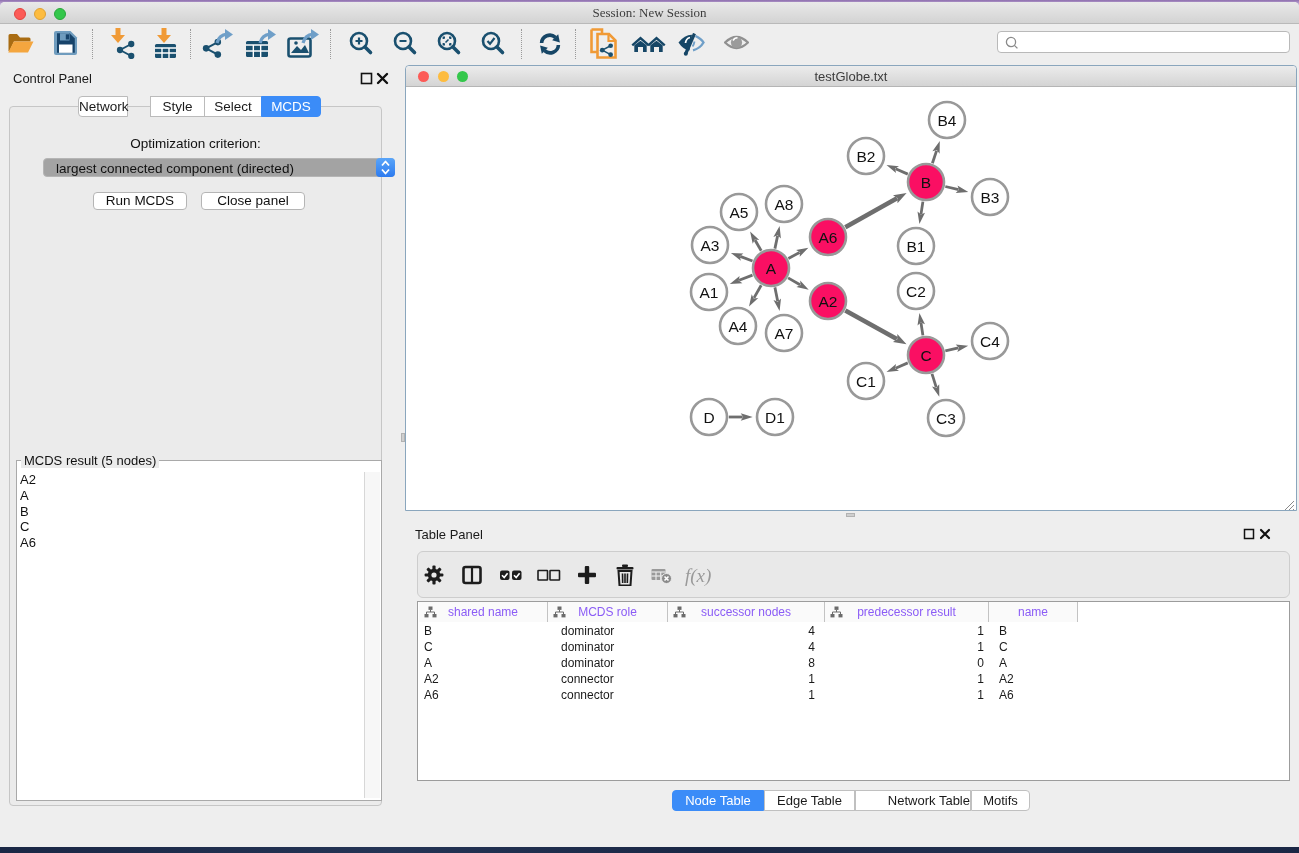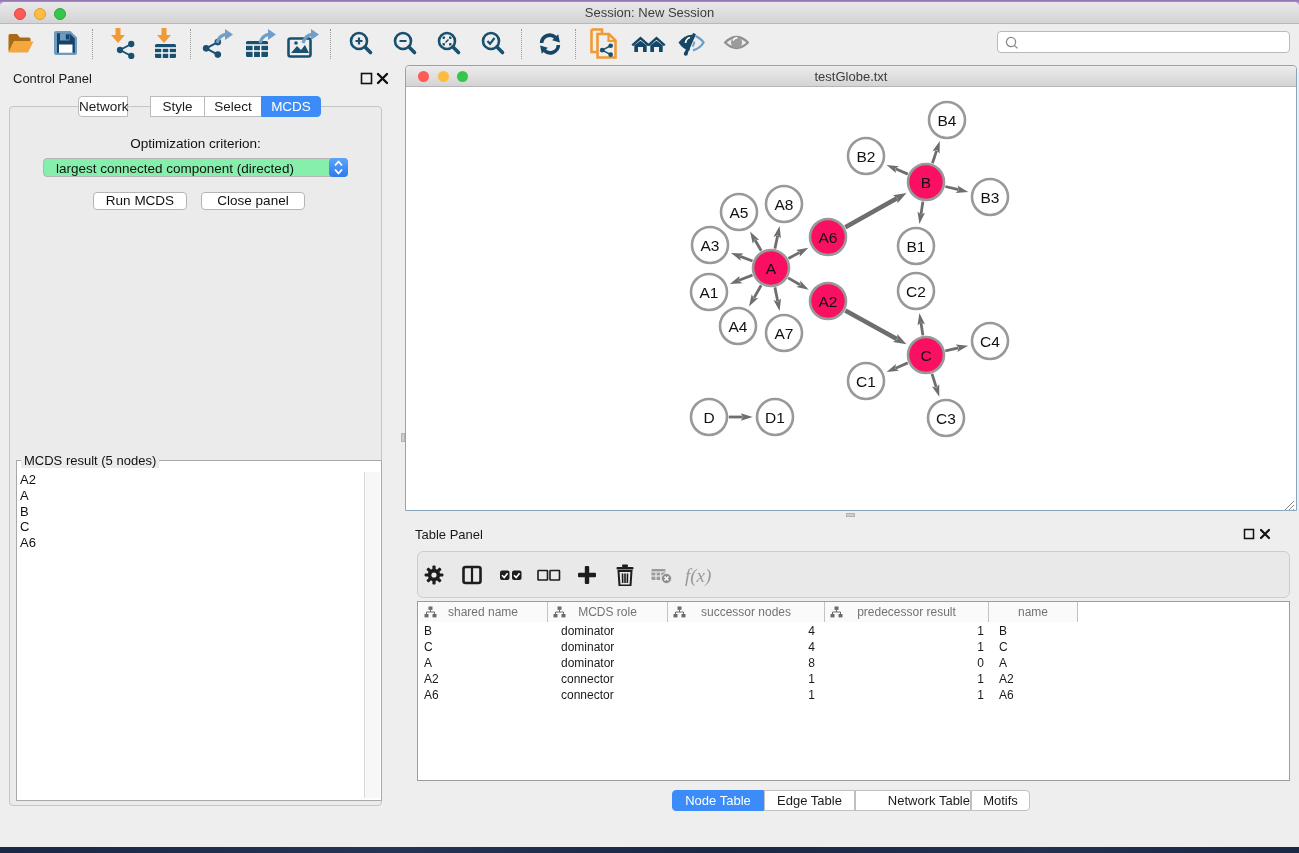--- a/index.html
+++ b/index.html
@@ -2,38 +2,38 @@
 <html><head>
 <meta charset="utf-8">
 <style>
 * { margin:0; padding:0; box-sizing:border-box; }
 html,body { width:1299px; height:853px; overflow:hidden; font-family:"Liberation Sans", sans-serif; }
 body { background:linear-gradient(#8e6fae,#c3aed8 4px,#c3aed8); position:relative; }
 .abs { position:absolute; }
 
 #win { position:absolute; left:0; top:2px; width:1299px; height:845px; background:#eeeeee; border-radius:5px 5px 0 0; overflow:hidden; }
 #titlebar { position:absolute; left:0; top:0; width:100%; height:22px; background:linear-gradient(#e9e9e9,#d3d3d3); border-bottom:1px solid #b9b9b9; }
-#titlebar .title { position:absolute; width:100%; text-align:center; top:3px; font-size:13px; color:#3c3c3c; }
+#titlebar .title { position:absolute; width:100%; text-align:center; top:3px; font-size:13px; color:#3c3c3c;font-family:Liberation Serif, serif; }
 .tl { position:absolute; top:6px; width:12px; height:12px; border-radius:50%; }
 #toolbar { position:absolute; left:0; top:23px; width:100%; height:38px; background:#eeeeee; }
 .tsep { position:absolute; top:4px; height:30px; width:0; border-left:1px dotted #9a9a9a; }
 #searchbox { position:absolute; left:997px; top:6px; width:293px; height:22px; background:#fff; border:1px solid #b9b9b9; border-radius:4px; }
 
 #cp-title { position:absolute; left:13px; top:69px; font-size:13px; color:#1a1a1a; }
 .tab { position:absolute; top:94px; height:21px; background:#fff; border:1px solid #bbb; font-size:13.5px; color:#1a1a1a; text-align:center; line-height:19px; }
 #cp-body { position:absolute; left:9px; top:104px; width:373px; height:700px; background:#ebebeb; border:1px solid #c6c6c6; border-radius:4px; }
 
 #netwin { position:absolute; left:405px; top:63px; width:892px; height:446px; background:#fff; border:1px solid #8aa6bd; border-radius:4px 4px 0 0; }
 #nw-title { position:absolute; left:0; top:0; width:100%; height:21px; background:linear-gradient(#ececec,#d4d4d4); border-bottom:1px solid #b5b5b5; border-radius:4px 4px 0 0; }
 #nw-title .title { position:absolute; width:100%; text-align:center; top:3px; font-size:13px; color:#3c3c3c; }
 
 #tp-title { position:absolute; left:415px; top:525px; font-size:13px; color:#1a1a1a; }
 #tp-toolbox { position:absolute; left:417px; top:549px; width:873px; height:47px; background:#e9e9e9; border:1px solid #cdcdcd; border-radius:6px; }
 #tp-table { position:absolute; left:417px; top:599px; width:873px; height:180px; background:#fff; border:1px solid #9c9c9c; }
-.th { position:absolute; top:0; height:20px; background:#fafafa; border-right:1px solid #c3c3c3; font-size:12px; color:#737373; }
+.th { position:absolute; top:0; height:20px; background:#fafafa; border-right:1px solid #c3c3c3; font-size:12px; color:#8b5cf6; }
 .btab { position:absolute; top:788px; height:21px; background:#fff; border:1px solid #c0c0c0; font-size:13px; color:#1a1a1a; text-align:center; line-height:19px; }
 
 #statusbar { position:absolute; left:0; top:816px; width:100%; height:31px; background:#efefef; border-top:1px solid #d2d2d2; }
 #deskbottom { position:absolute; left:0; top:847px; width:1299px; height:6px; background:linear-gradient(90deg,#1a2745,#243455 30%,#1a2745 55%,#223150 80%,#1a2745); }
 .cell { position:absolute; font-size:12px; color:#1a1a1a; }
 </style>
 </head>
 <body>
 <div id="win">
 
@@ -174,21 +174,21 @@
     </svg>
   <svg class="abs" style="left:376px;top:70px" width="13" height="13" viewBox="0 0 13 13">
       <path d="M2,2 L11,11 M11,2 L2,11" stroke="#111" stroke-width="2.4" stroke-linecap="round"></path>
     </svg>
   <div id="cp-body"></div>
   <div class="tab" style="left:78px; width:50px; border-radius:4px 0 0 4px;">Network</div>
   <div class="tab" style="left:150px; width:55px;">Style</div>
   <div class="tab" style="left:204px; width:58px;">Select</div>
   <div class="tab" style="left:261px; width:60px; background:#3b8cf8; border-color:#3b8cf8; color:#fff; border-radius:0 4px 4px 0;">MCDS</div>
   <div class="abs" style="left:0;top:134px;width:391px;text-align:center;font-size:13.5px;color:#111;">Optimization criterion:</div>
-  <div class="abs" style="left:43px;top:156px;width:305px;height:19px;background:#86efac;border:1px solid #b5b5b5;border-radius:4px;padding-left:22px;">
+  <div class="abs" style="left:43px;top:156px;width:352px;height:19px;background:#a3a3a3;border:1px solid #b5b5b5;border-radius:4px;padding-left:22px;">
     <div class="abs" style="left:12px;top:1.5px;font-size:13.5px;color:#111;">largest connected component (directed)</div>
     <div class="abs" style="right:-1px;top:-1px;width:19px;height:19px;background:linear-gradient(#5aa5f9,#2d7bef);border-radius:4px;">
       <svg width="11" height="15" style="position:absolute;left:4px;top:2px" viewBox="0 0 11 15">
           <path d="M2,5.5 L5.5,1.5 L9,5.5" fill="none" stroke="#fff" stroke-width="1.8" stroke-linejoin="round"></path>
           <path d="M2,9.5 L5.5,13.5 L9,9.5" fill="none" stroke="#fff" stroke-width="1.8" stroke-linejoin="round"></path>
         </svg>
     </div>
   </div>
   <div class="abs" style="left:93px;top:190px;width:94px;height:18px;background:#fff;border:1px solid #b5b5b5;border-radius:4px;text-align:center;line-height:16px;font-size:13.5px;color:#111;">Run MCDS</div>
   <div class="abs" style="left:201px;top:190px;width:104px;height:18px;background:#fff;border:1px solid #b5b5b5;border-radius:4px;text-align:center;line-height:16px;font-size:13.5px;color:#111;">Close panel</div>

